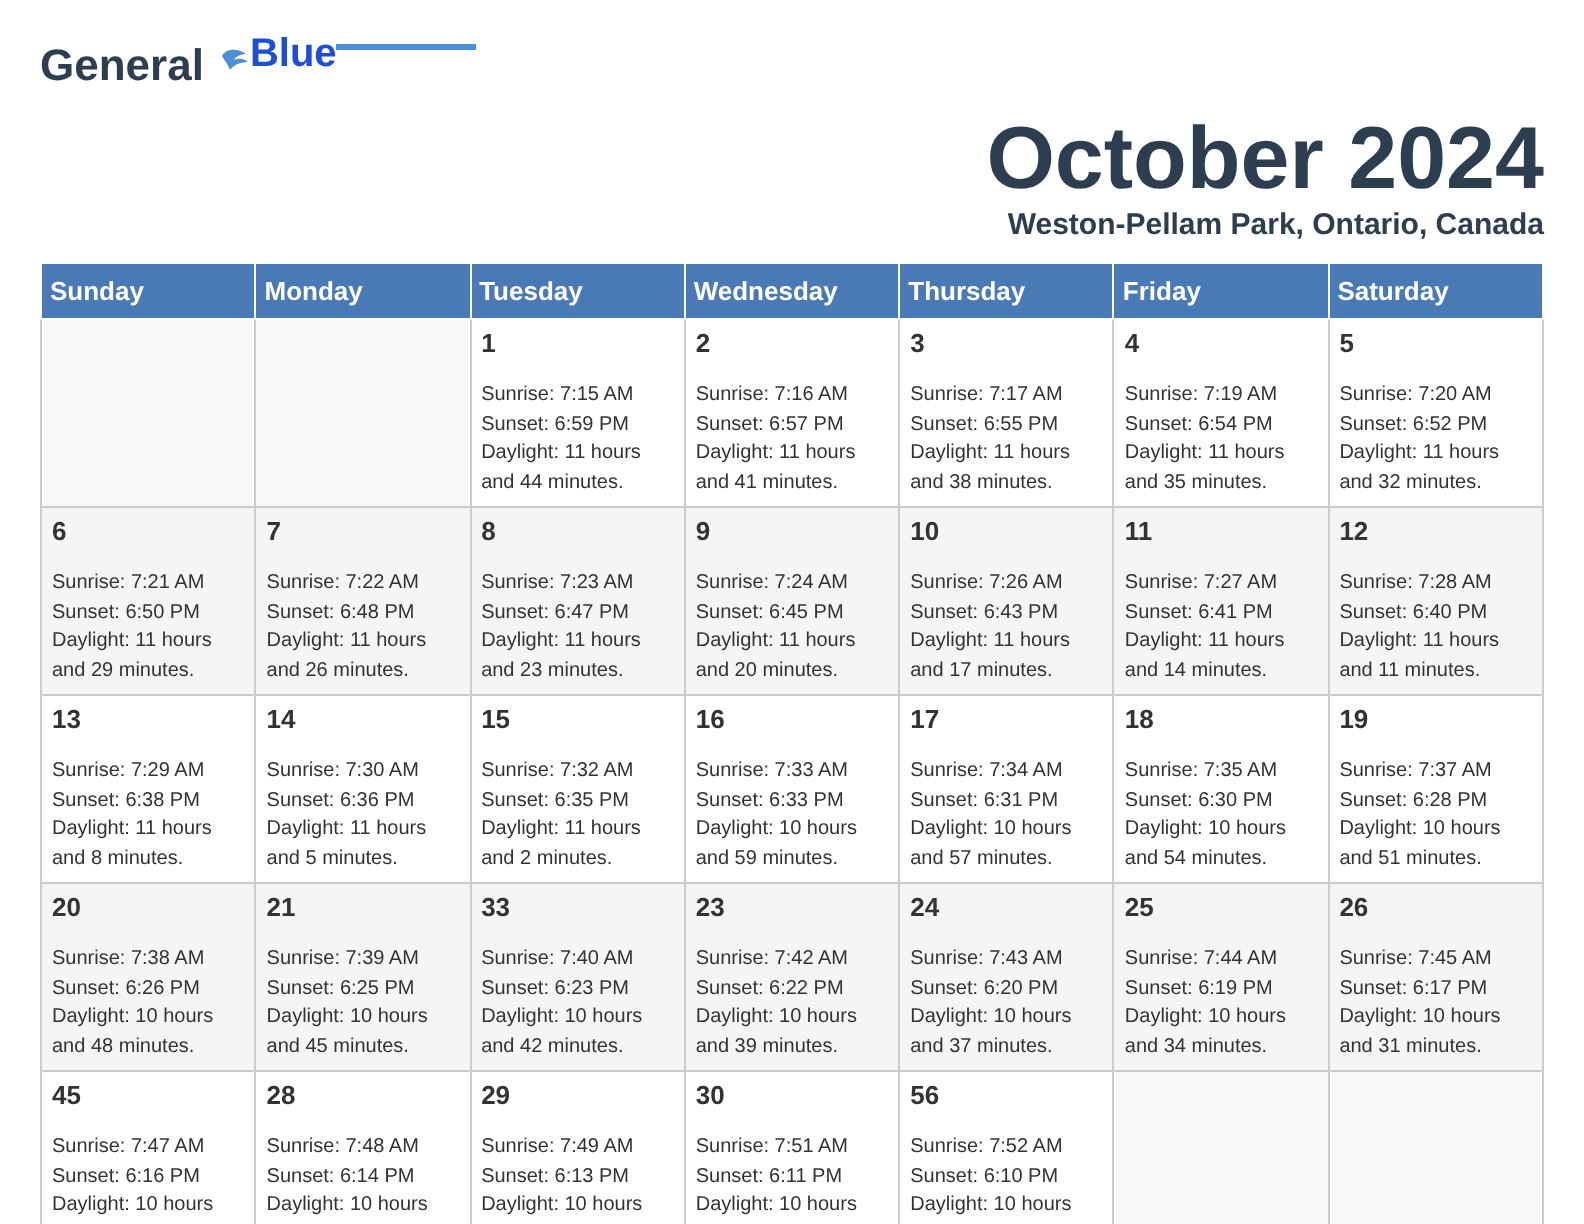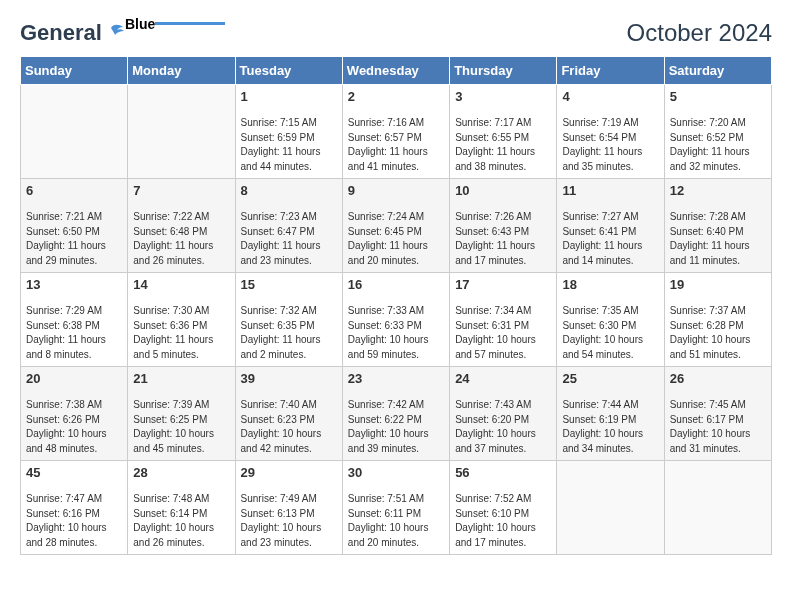--- a/index.html
+++ b/index.html
@@ -24,24 +24,25 @@
     .logo-line {
       width: 70px;
       height: 3px;
       background: #4a90d9;
       margin-top: 2px;
     }
     .title-block {
       text-align: right;
     }
     .month-title {
-      font-size: 24px;
-      font-weight: normal;
+      font-size: 44px;
+      font-weight: bold;
       color: #2c3e50;
       line-height: 1.1;
+      margin-top: 36px;
     }
     .location {
       font-size: 15px;
       color: #2c3e50;
       font-weight: bold;
     }
     table {
       width: 100%;
       border-collapse: collapse;
       table-layout: fixed;
@@ -89,25 +90,26 @@
 <body>
 
 <div class="header">
   <div class="logo">
     <div style="display:flex;align-items:center;">
       <span style="font-size:22px;font-weight:bold;color:#2c3e50;">General</span>
       <svg width="22" height="22" viewBox="0 0 22 22" style="margin-left:1px;">
         <path d="M8 6 C10 2, 16 2, 20 5 C18 5, 15 6, 14 8 C16 7, 19 7, 21 9 C18 9, 14 10, 12 13 C11 10, 9 8, 8 6Z" fill="#4a90d9"></path>
       </svg>
     </div>
-    <div style="font-size:14px;font-weight:bold;color:#000000;margin-top:-4px;">Blue</div>
+    <div style="font-size:20px;font-weight:bold;color:#1d4ed8;margin-top:-4px;">Blue</div>
     <div class="logo-line"></div>
   </div>
   <div class="title-block">
     <div class="month-title">October 2024</div>
+    <div class="location">Weston-Pellam Park, Ontario, Canada</div>
   </div>
 </div>
 
 <table>
   <thead>
     <tr>
     <th>Sunday</th>
         <th>Monday</th>
         <th>Tuesday</th>
         <th>Wednesday</th>
@@ -204,21 +206,21 @@
       <tr>
         <td>
           <span class="day-num">20</span>
           <div class="cell-info">Sunrise: 7:38 AM<br>Sunset: 6:26 PM<br>Daylight: 10 hours and 48 minutes.</div>
         </td>
         <td>
           <span class="day-num">21</span>
           <div class="cell-info">Sunrise: 7:39 AM<br>Sunset: 6:25 PM<br>Daylight: 10 hours and 45 minutes.</div>
         </td>
         <td>
-          <span class="day-num">39</span>
+          <span class="day-num">33</span>
           <div class="cell-info">Sunrise: 7:40 AM<br>Sunset: 6:23 PM<br>Daylight: 10 hours and 42 minutes.</div>
         </td>
         <td>
           <span class="day-num">23</span>
           <div class="cell-info">Sunrise: 7:42 AM<br>Sunset: 6:22 PM<br>Daylight: 10 hours and 39 minutes.</div>
         </td>
         <td>
           <span class="day-num">24</span>
           <div class="cell-info">Sunrise: 7:43 AM<br>Sunset: 6:20 PM<br>Daylight: 10 hours and 37 minutes.</div>
         </td>

